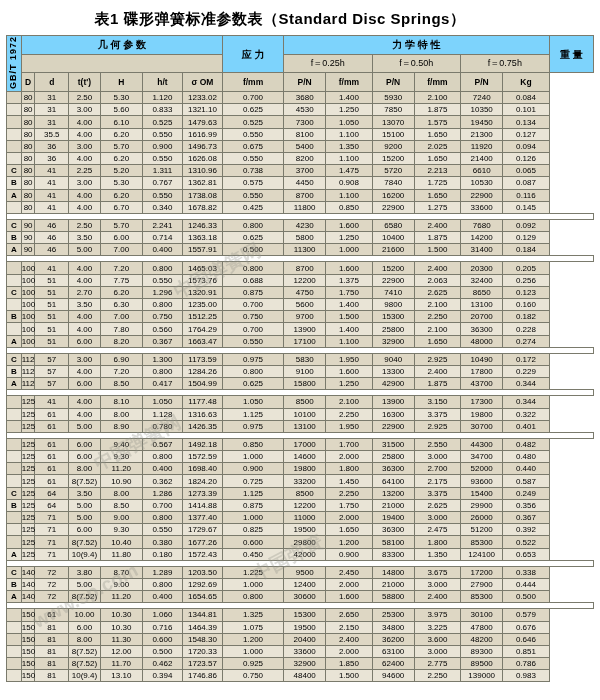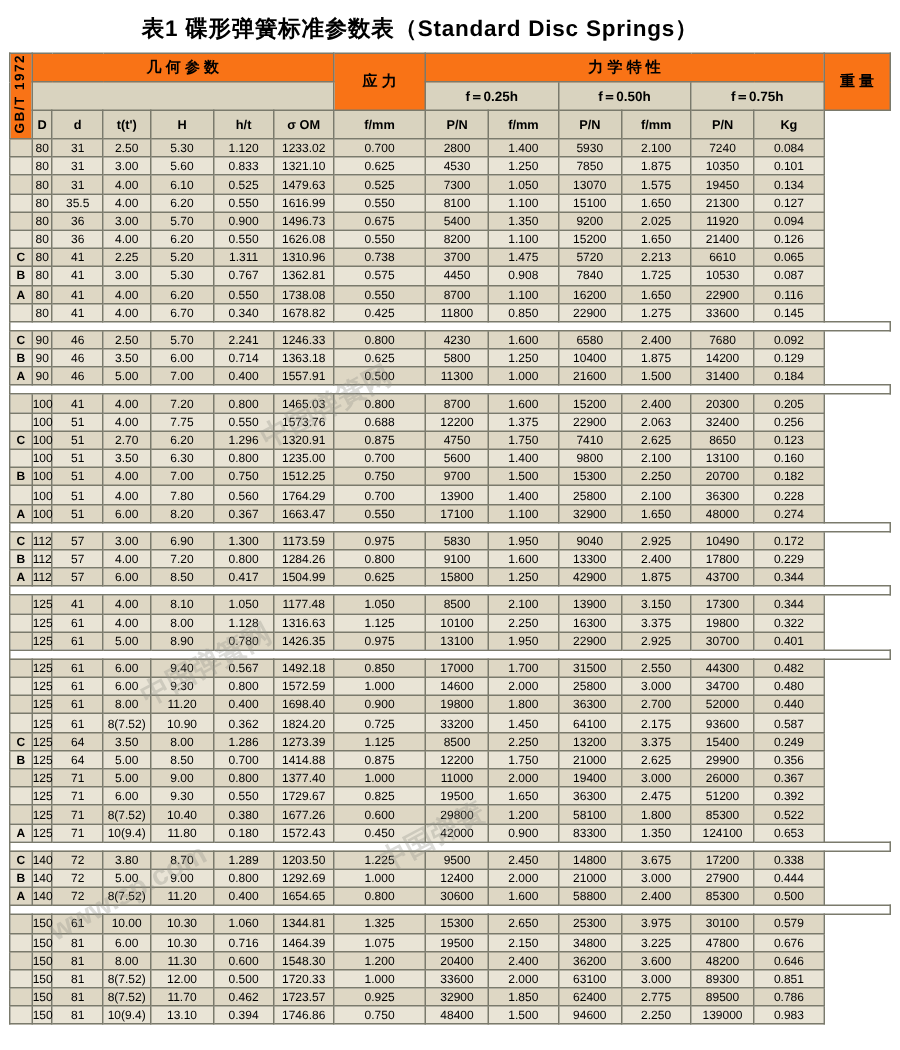--- a/index.html
+++ b/index.html
@@ -32,27 +32,27 @@
   td,th{
     border:1px solid #7a7a6c;
     font-size:8px;
     text-align:center;
     padding:0;
     height:11.2px;
     line-height:11px;
     font-family:"Liberation Sans", sans-serif;
   }
   .hdr td{
-    background:#f97316;
+    background:#7dd3fc;
     font-weight:bold;
     font-size:10px;
   }
   .hdr2 td{
     background:#d9d3bf;
-    font-weight:bold;
+    font-weight:normal;
     font-size:9px;
   }
   .hdr3 td{
     background:#d9d3bf;
     font-weight:bold;
     font-size:8.5px;
   }
   .band-a td{background:#ded7c4;}
   .band-b td{background:#e9e4d6;}
   .spacer td{
@@ -150,21 +150,21 @@
       </tr>
     <tr class="band-a">
           <td class="cls"></td>
           <td>80</td>
           <td>31</td>
           <td>2.50</td>
           <td>5.30</td>
           <td>1.120</td>
           <td>1233.02</td>
           <td>0.700</td>
-          <td>2800</td>
+          <td>3680</td>
           <td>1.400</td>
           <td>5930</td>
           <td>2.100</td>
           <td>7240</td>
           <td>0.084</td>
         </tr>
         <tr class="band-b">
           <td class="cls"></td>
           <td>80</td>
           <td>31</td>

